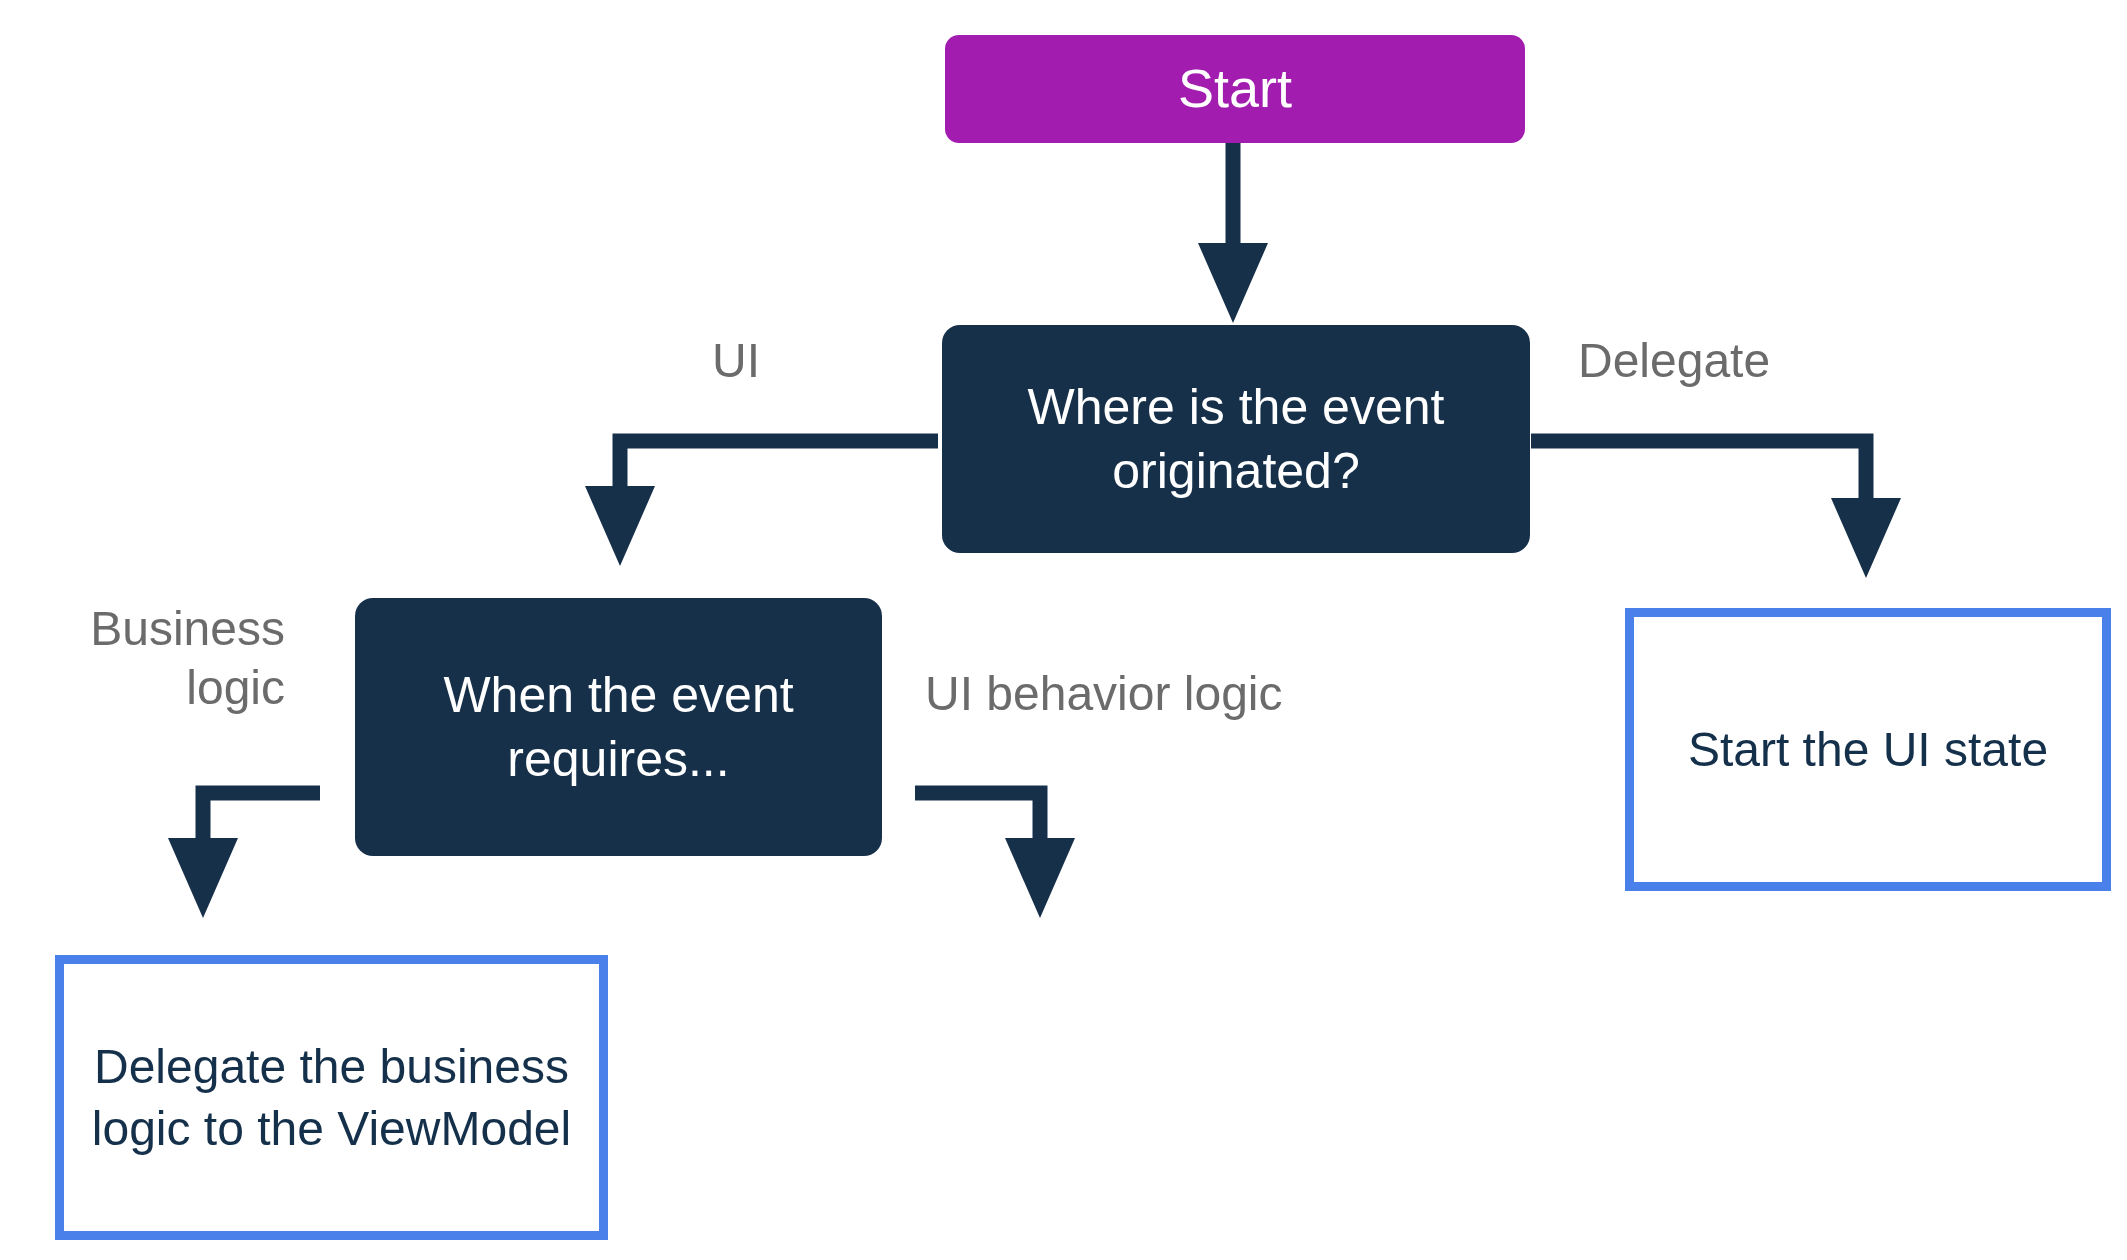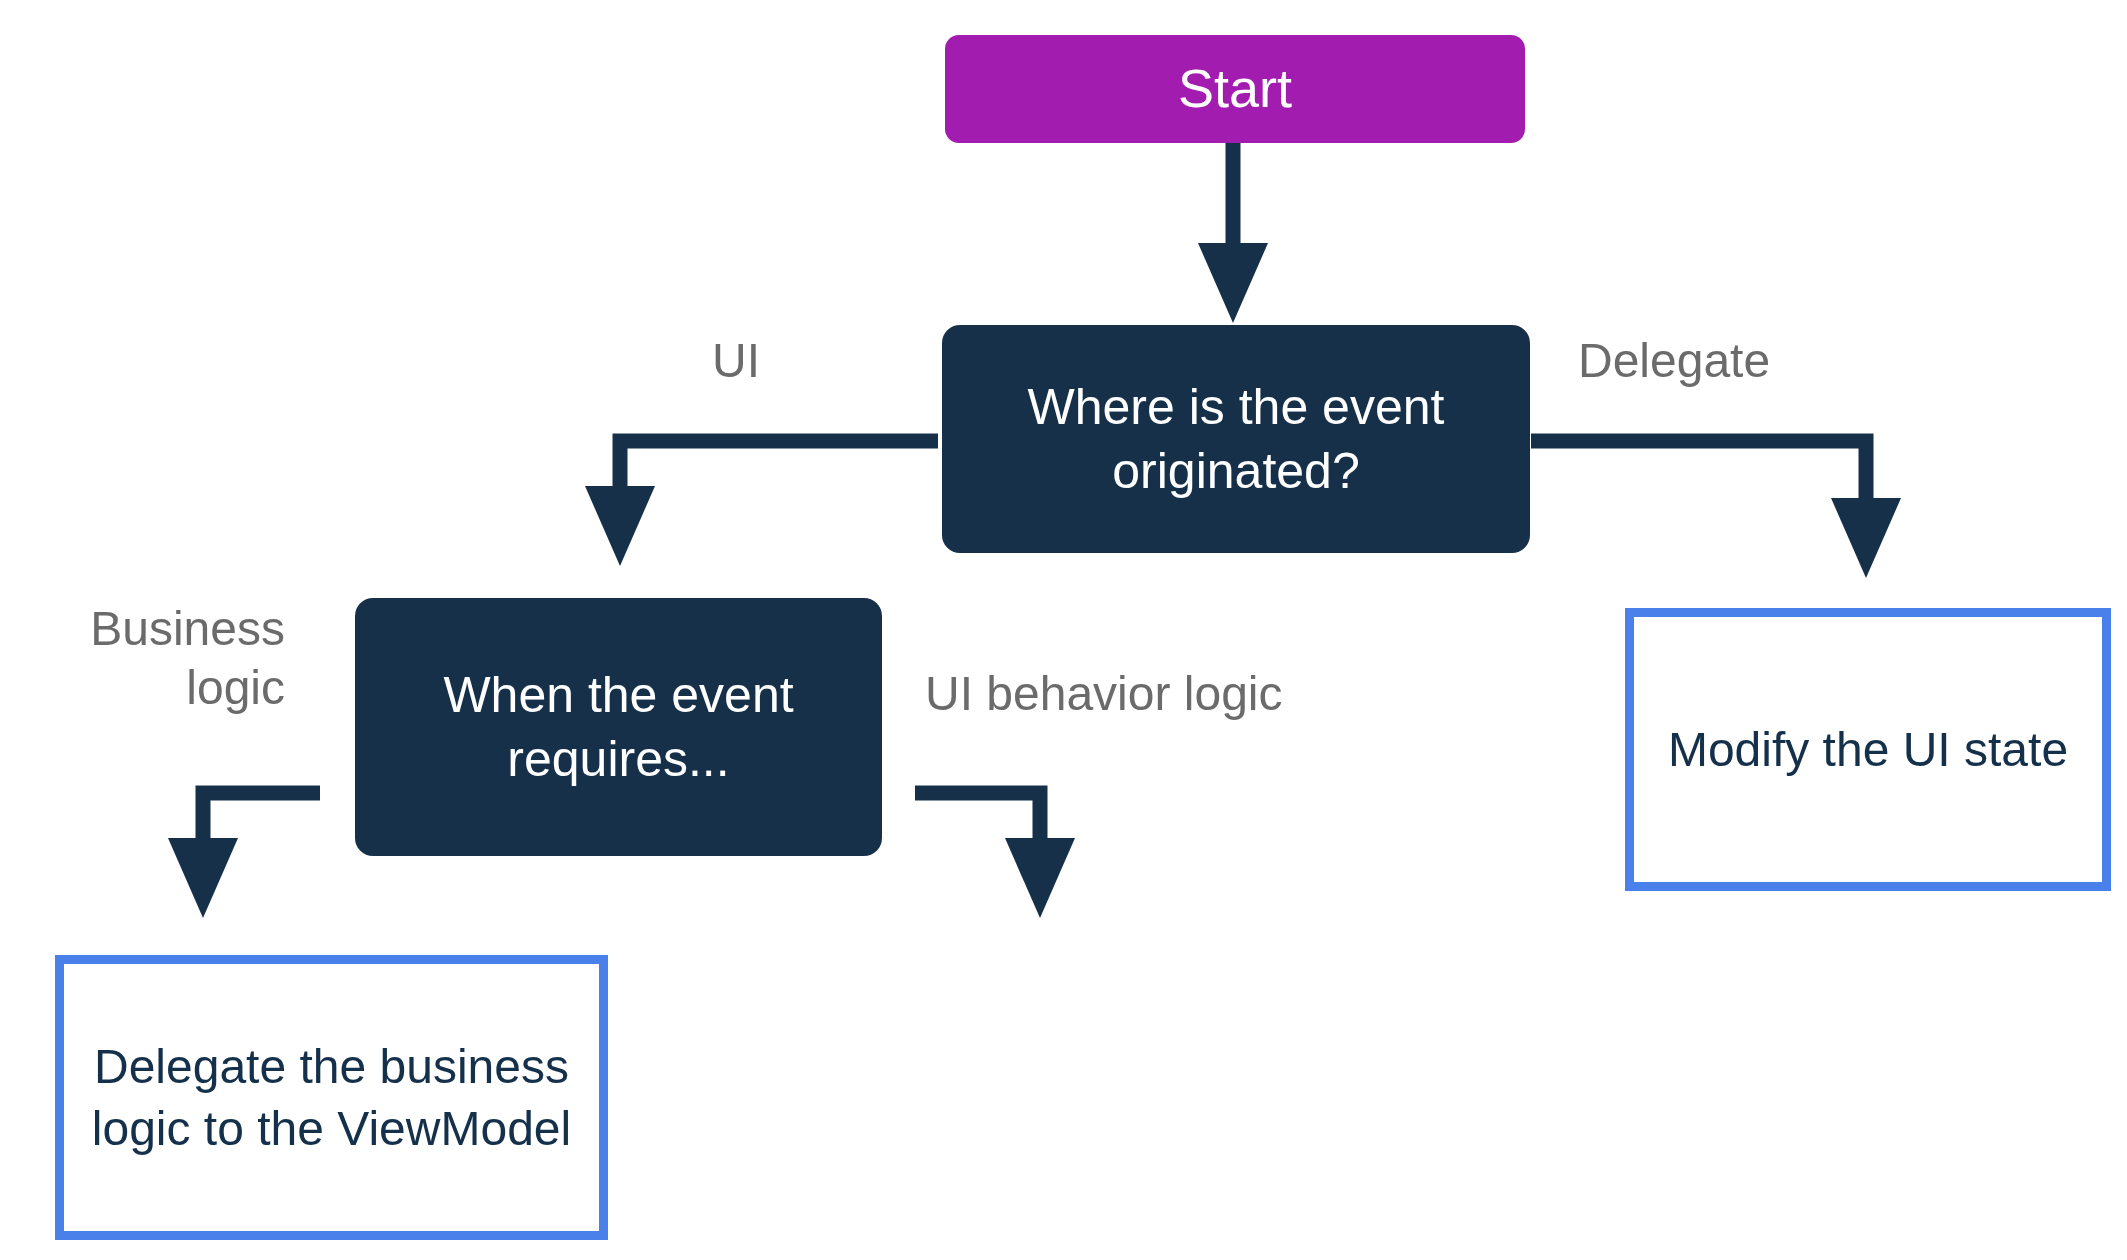--- a/index.html
+++ b/index.html
@@ -104,21 +104,21 @@
 
   <div class="node node-decision" style="left:942px; top:325px; width:588px; height:228px;">
     <span>Where is the event originated?</span>
   </div>
 
   <div class="node node-decision" style="left:355px; top:598px; width:527px; height:258px;justify-content:flex-end;">
     <span>When the event requires...</span>
   </div>
 
   <div class="node node-outcome" style="left:1625px; top:608px; width:486px; height:283px;">
-    <span>Modify the UI state</span>
+    <span>Start the UI state</span>
   </div>
 
   <div class="node node-outcome" style="left:55px; top:955px; width:553px; height:285px;">
     <span>Delegate the business logic to the ViewModel</span>
   </div>
 
 
   <div class="edge-label align-left" style="left:712px; top:332px;">UI</div>
 
   <div class="edge-label align-left" style="left:1578px; top:332px;">Delegate</div>

